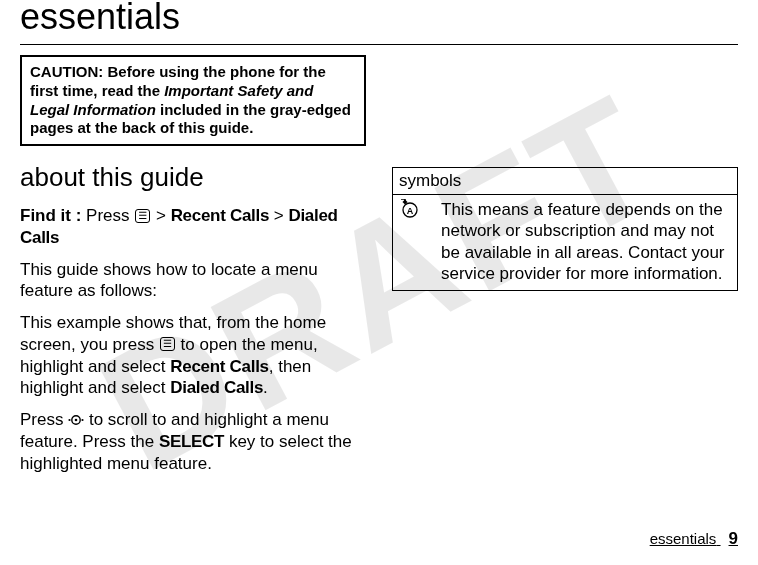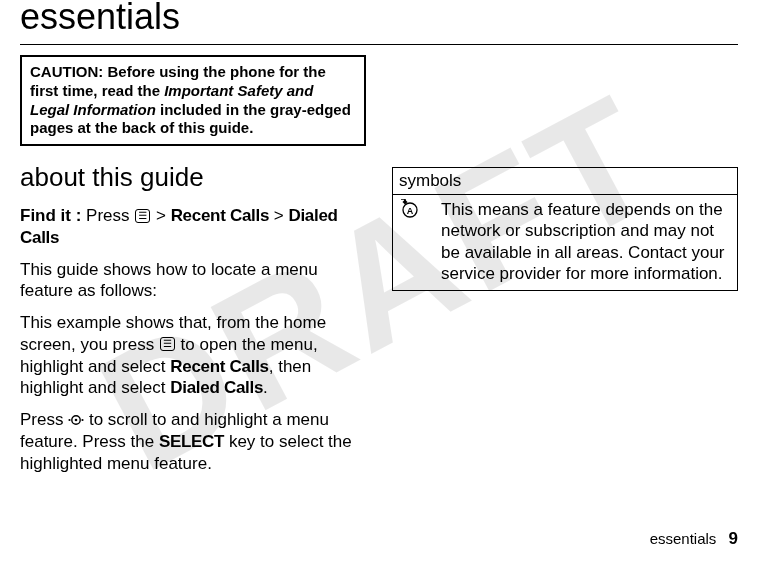--- a/index.html
+++ b/index.html
@@ -103,20 +103,21 @@
   }
   .symbols-table .ico { flex: 0 0 22px; }
   .symbols-table .txt { flex: 1; line-height: 1.25; margin-left: 12px; }
   .sym-icon { display:inline-block; }
   .sym-icon svg { display:block; }
   .footer {
     position: absolute;
     bottom: 16px;
     right: 20px;
     font-size: 15px;
+    text-decoration: underline;
   }
   .footer .pg { font-weight: 700; font-size: 17px; margin-left: 8px; }
   .col-right { padding-top: 112px; }
 </style>
 </head>
 <body>
 
 <div class="watermark">DRAFT</div>
 
 <div class="page">

